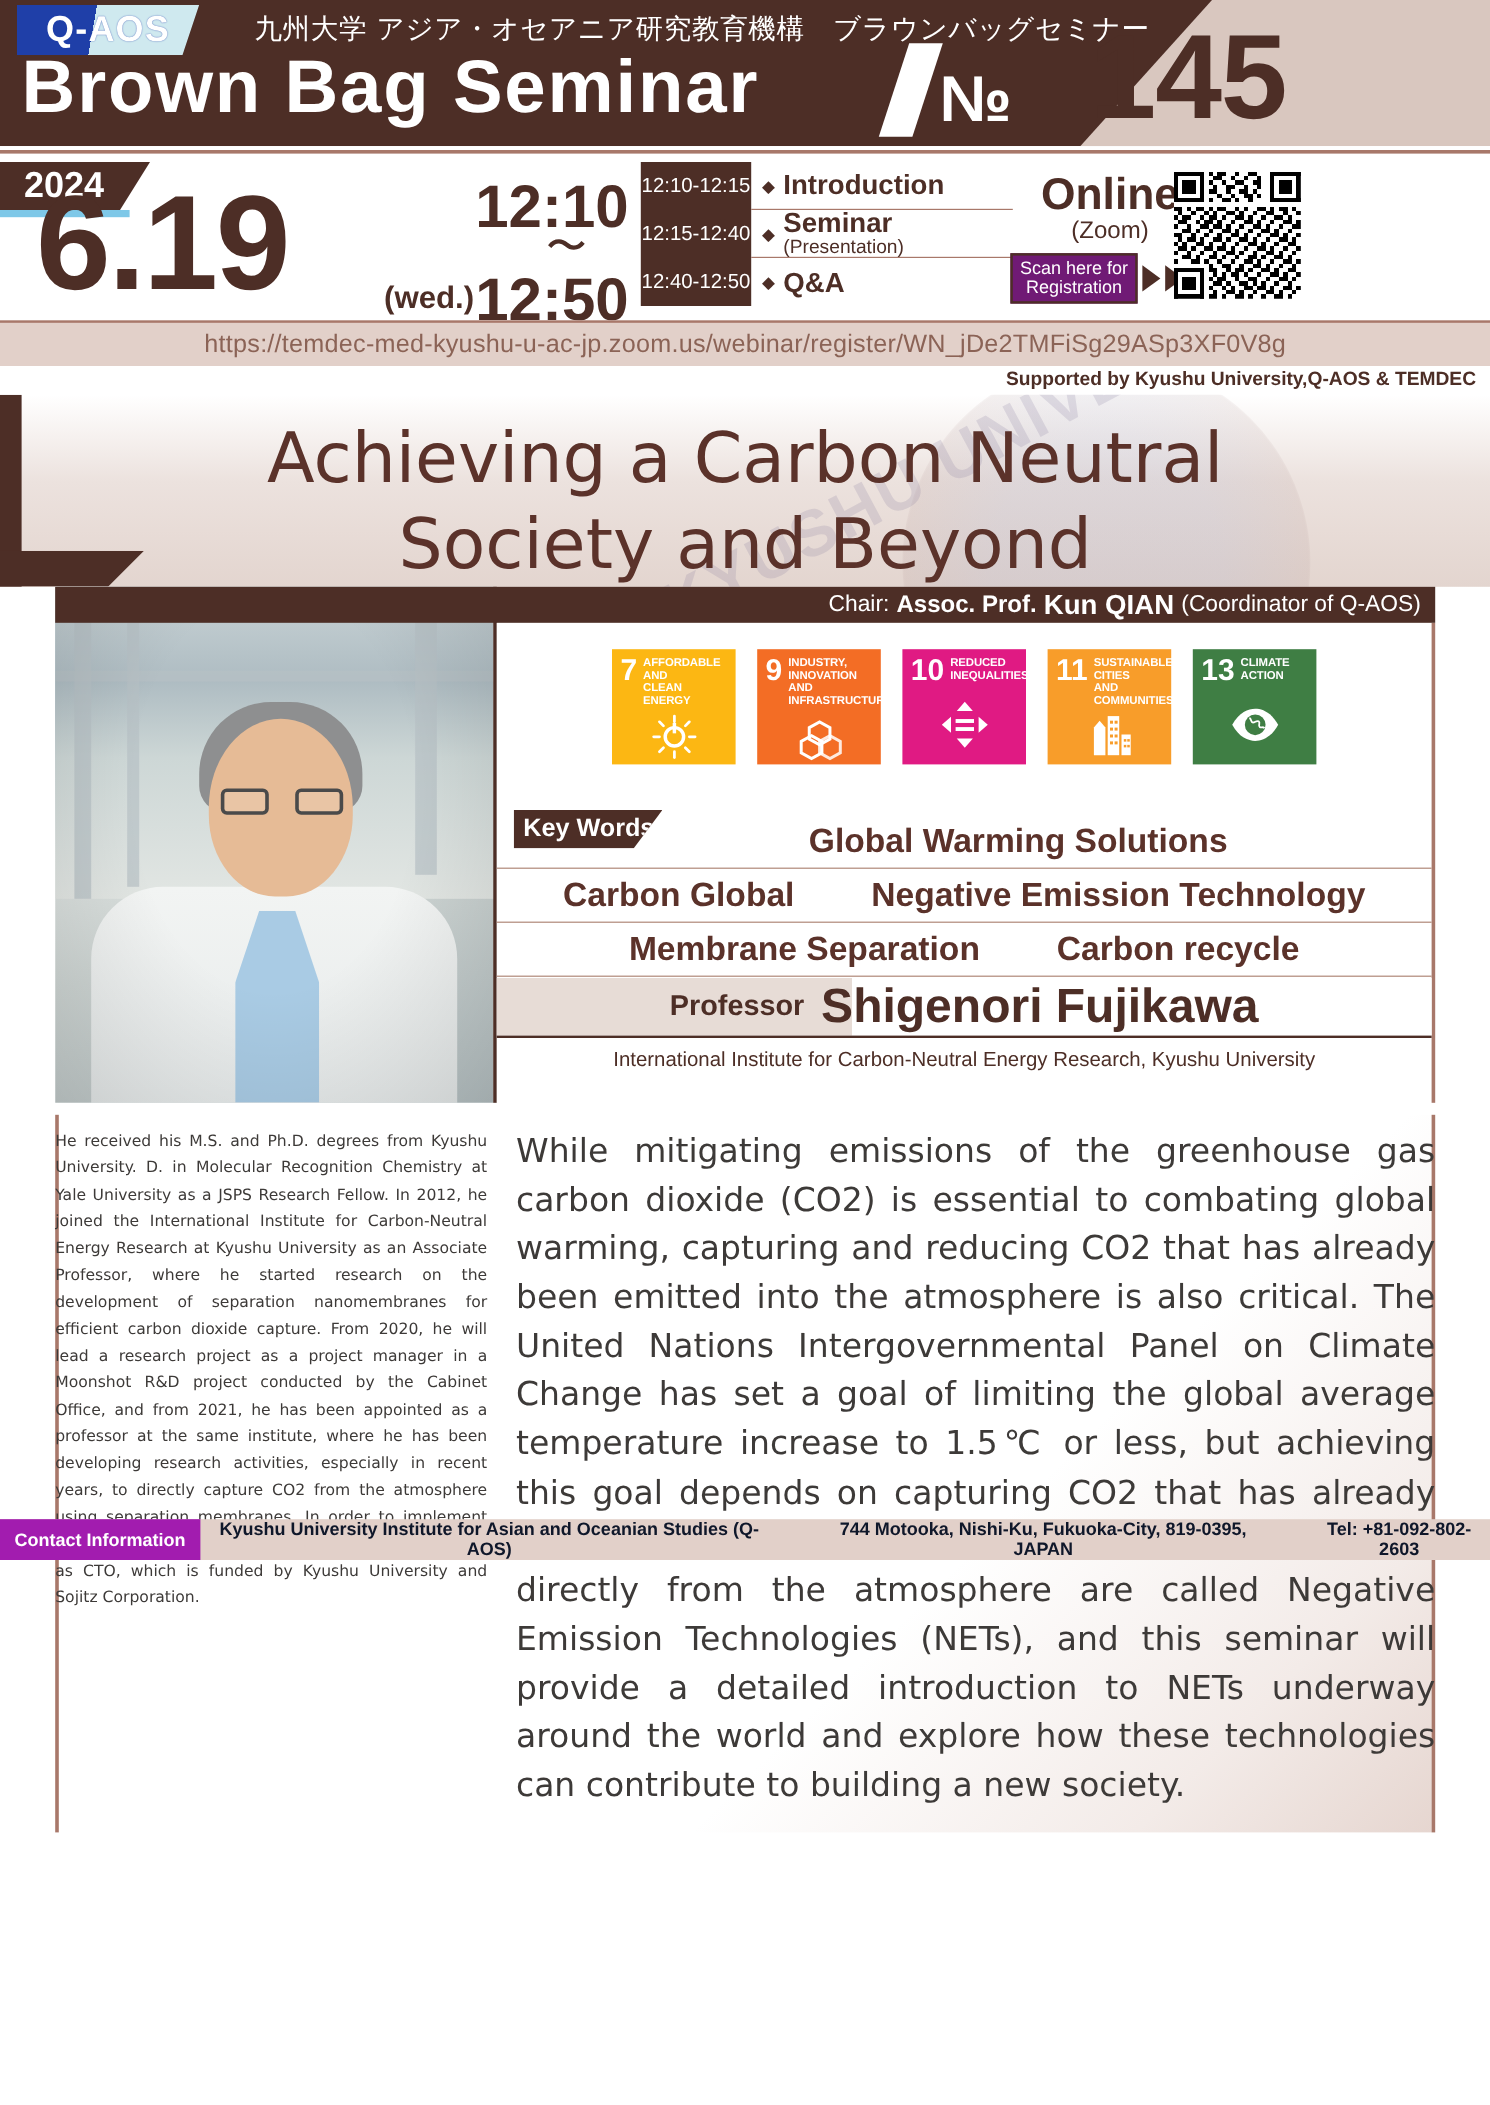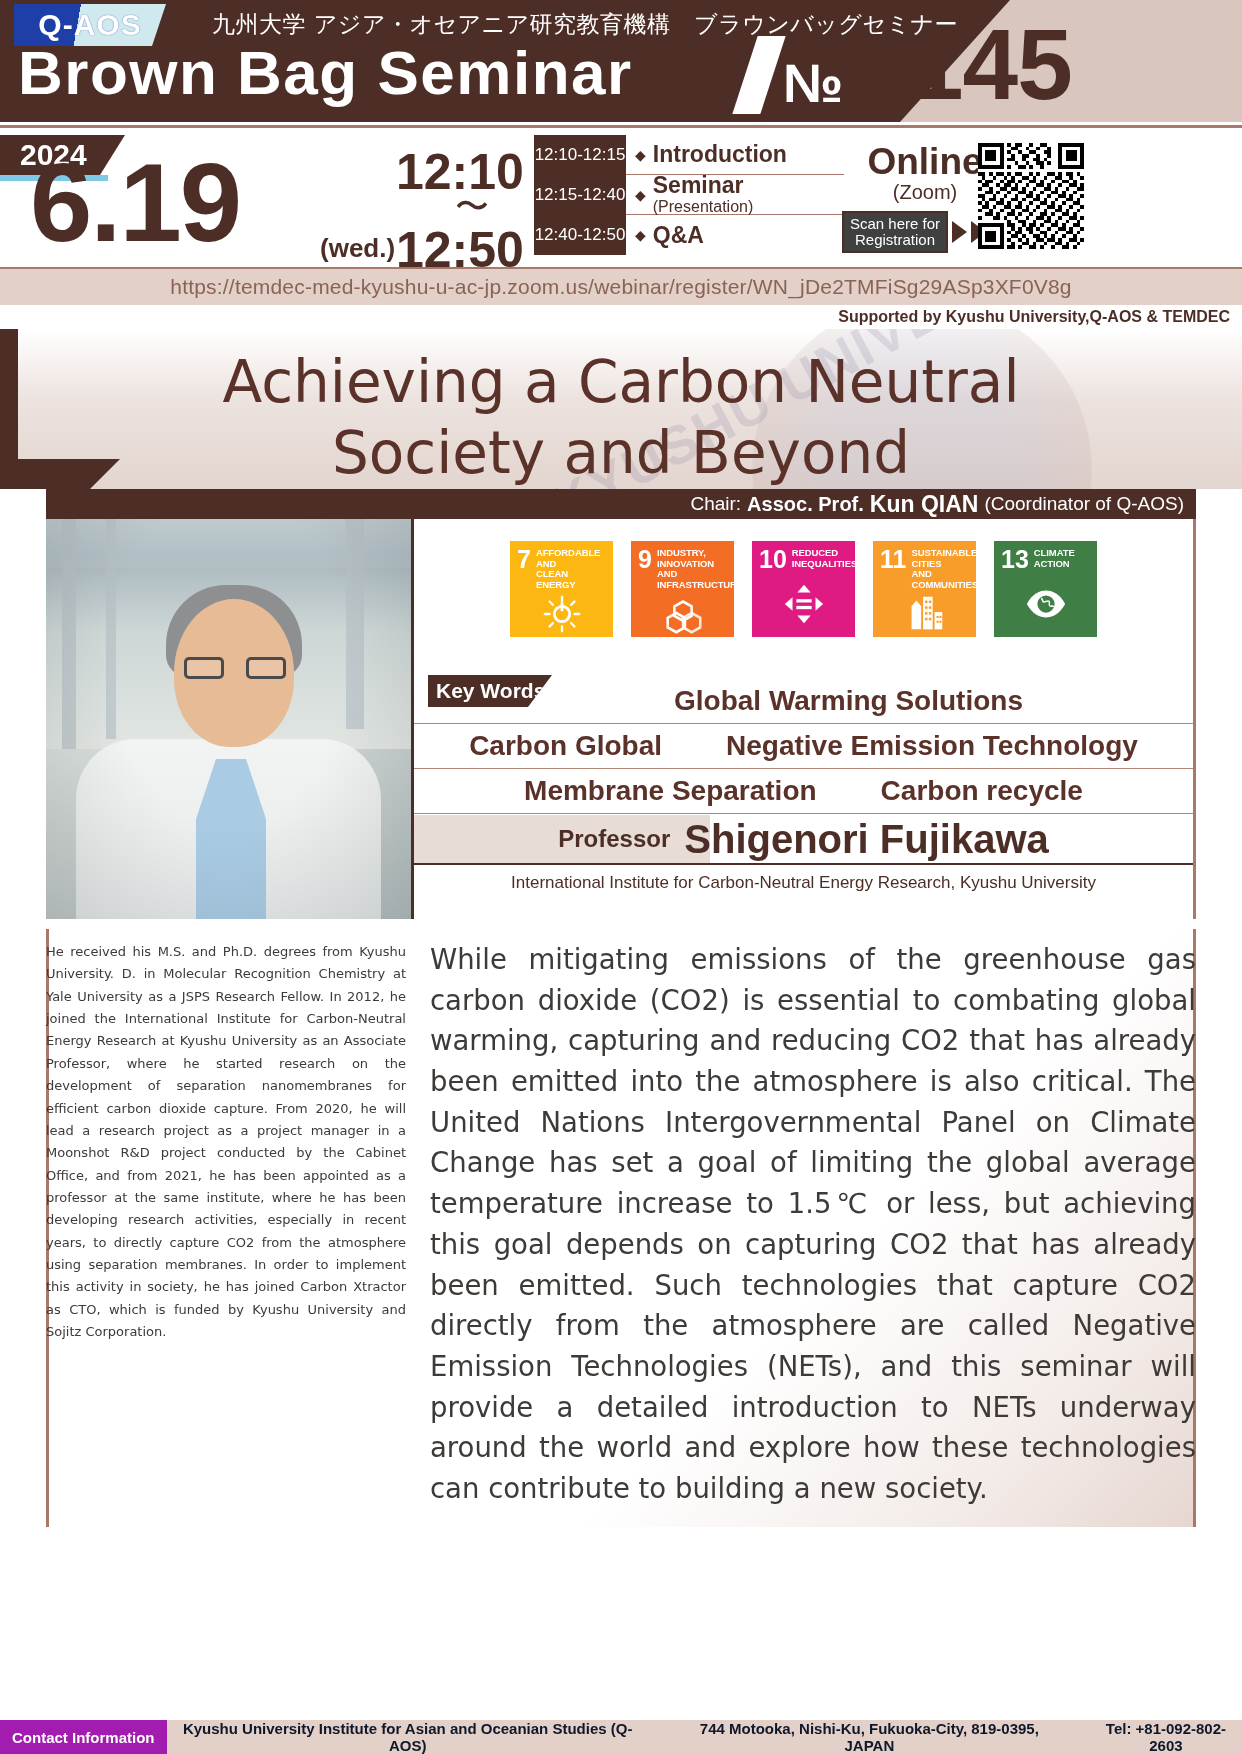--- a/index.html
+++ b/index.html
@@ -4,21 +4,21 @@
 <style>
   html,body{margin:0;padding:0;}
   body{
     width:1242px;height:1754px;
     background:#ffffff;
     font-family:"Liberation Sans", sans-serif;
     overflow:hidden;
     position:relative;
     color:#4d2e26;
   }
-  .poster{position:relative;width:1242px;height:1754px;}
+  .poster{position:relative;width:1242px;height:1300px;}
 
   
   .header{position:relative;height:122px;background:#ffffff;overflow:hidden;}
   .hdr-brown{
     position:absolute;left:0;top:0;width:1110px;height:122px;background:#4d2e26;
     clip-path:polygon(0 0, 1110px 0, 1000px 122px, 0 122px);
   }
   .hdr-tan{
     position:absolute;left:900px;top:0;width:342px;height:122px;background:#d9c7bf;
     clip-path:polygon(110px 0, 342px 0, 342px 122px, 0 122px);
@@ -90,21 +90,21 @@
   .sched-row:last-child .sched-body{border-bottom:none;}
   .dia{color:#4d2e26;font-size:14px;}
   .sched-lab{font-size:23px;font-weight:bold;color:#4d2e26;line-height:1.05;}
   .sched-sub{font-size:16px;color:#4d2e26;font-weight:normal;line-height:1;}
 
   .online{position:absolute;left:845px;top:18px;width:160px;text-align:center;}
   .online-big{font-size:37px;font-weight:bold;color:#4d2e26;line-height:1;}
   .online-sub{font-size:20px;color:#4d2e26;line-height:1.2;}
   .scanrow{position:absolute;left:842px;top:86px;display:flex;align-items:center;}
   .scanbox{
-    background:#404040;color:#ffffff;font-size:15px;line-height:1.05;
+    background:#701a75;color:#ffffff;font-size:15px;line-height:1.05;
     padding:3px 6px;border:2px solid #4d2e26;text-align:center;
   }
   .arrow{
     width:0;height:0;border-left:15px solid #4d2e26;
     border-top:11px solid transparent;border-bottom:11px solid transparent;margin-left:4px;
   }
   .qr{position:absolute;left:978px;top:18px;width:106px;height:106px;}
 
   
   .urlbar{

